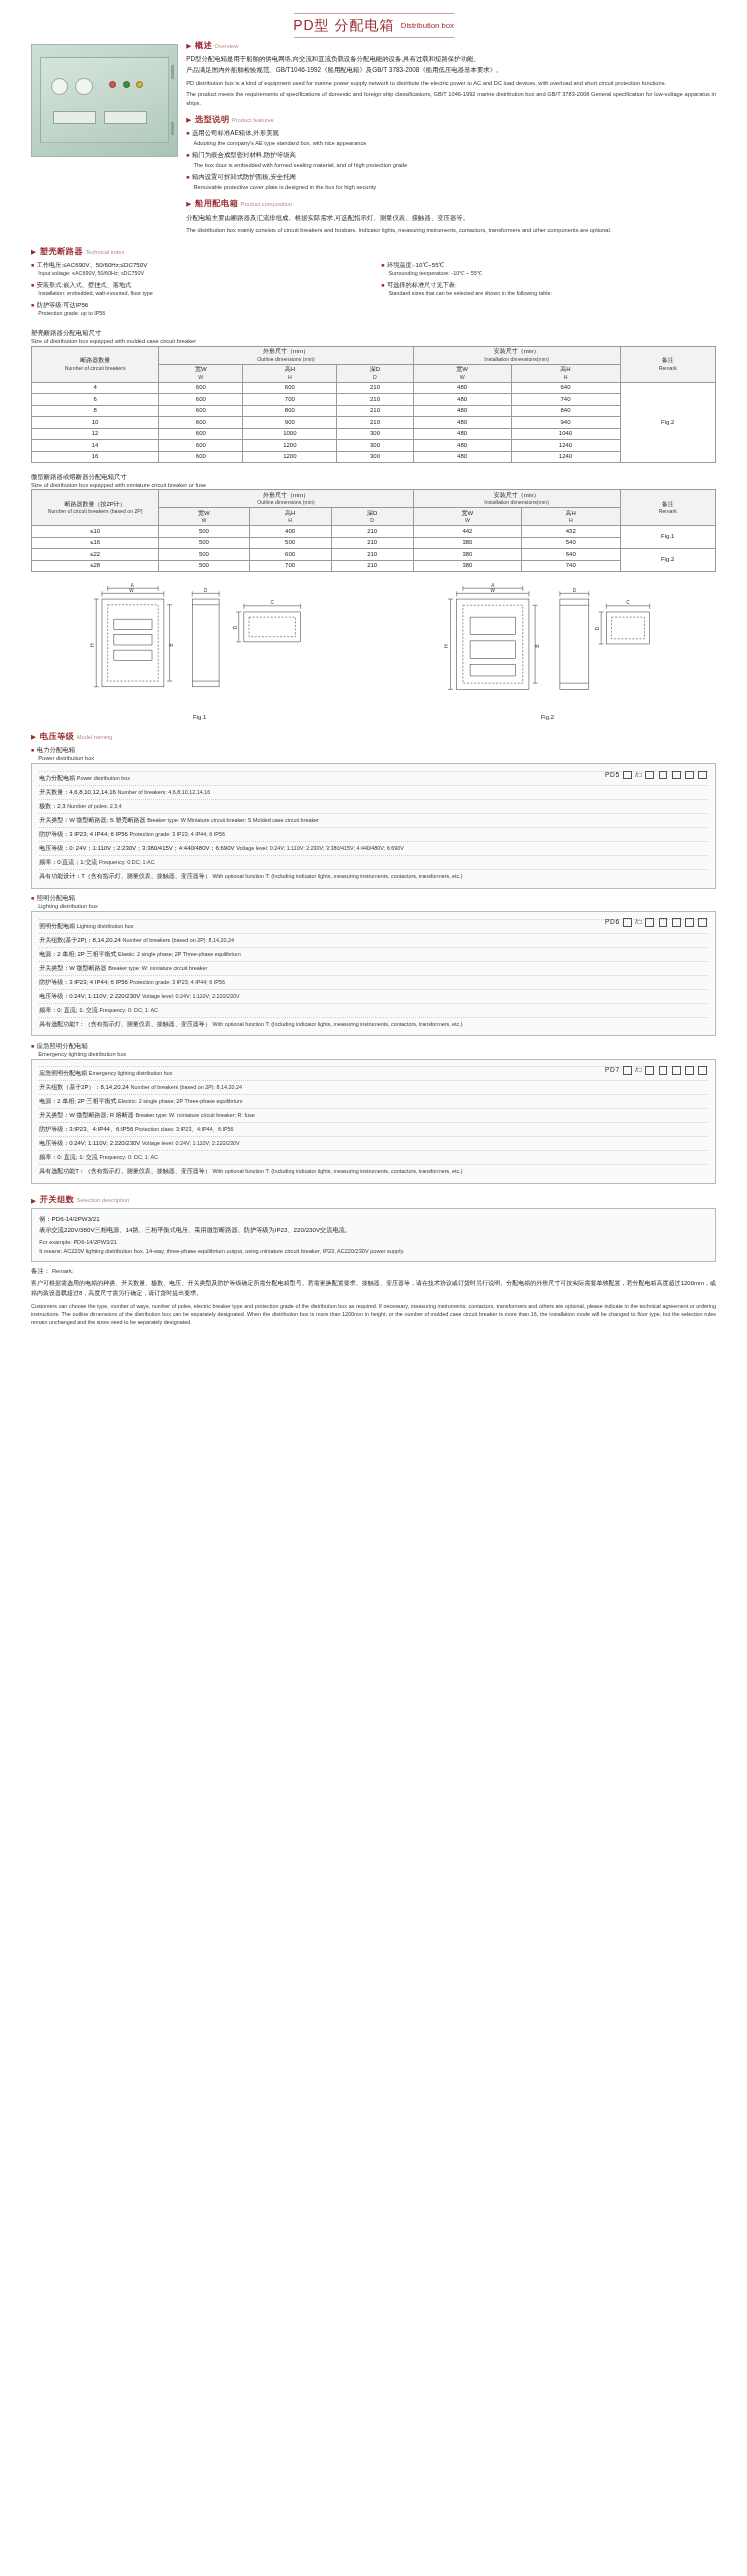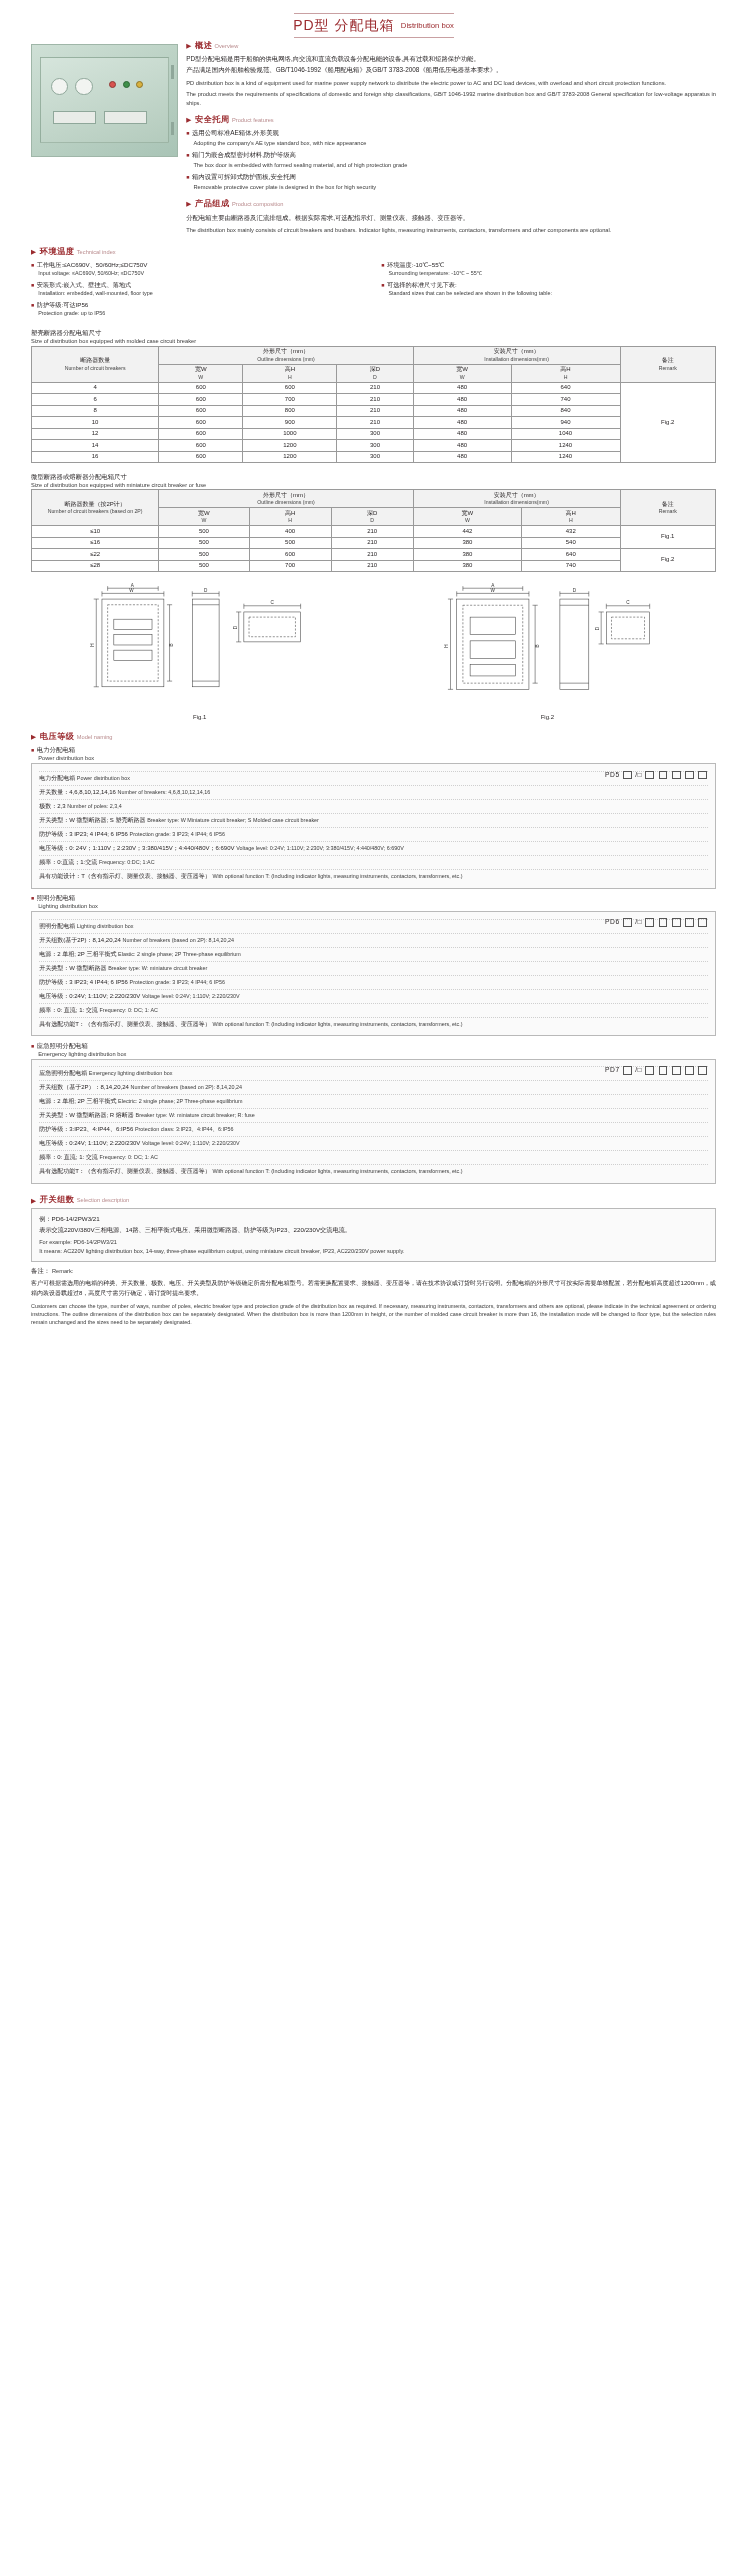--- a/index.html
+++ b/index.html
@@ -299,53 +299,53 @@
         <div style="height:3.1px"></div>
         <div class="body-en">PD distribution box is a kind of equipment used for marine power supply network to distribute the electric power to AC and DC load devices, with overload and short circuit protection functions.</div>
         <div style="height:2.1px"></div>
         <div class="body-en">The product meets the requirements of specifications of domestic and foreign ship classifications, GB/T 1046-1992 marine distribution box and GB/T 3783-2008 General specification for low-voltage apparatus in ships.</div>
       </div>
 
       <div class="block">
         <div class="sec-head">
           <span class="sec-arrow">▶</span>
           <span class="sec-titles">
-            <span class="cn">安全托周</span>
+            <span class="cn">选型说明</span>
             <span class="en">Product features</span>
           </span>
         </div>
         <div class="bullet-line"><span class="sq">■</span><span>选用公司标准AE箱体,外形美观</span></div>
         <div class="sub-en">Adopting the company's AE type standard box, with nice appearance</div>
         <div class="bullet-line"><span class="sq">■</span><span>箱门为嵌合成型密封材料,防护等级高</span></div>
         <div class="sub-en">The box door is embedded with formed sealing material, and of high protection grade</div>
         <div class="bullet-line"><span class="sq">■</span><span>箱内设置可拆卸式防护面板,安全托周</span></div>
         <div class="sub-en">Removable protective cover plate is designed in the box for high security</div>
       </div>
 
       <div class="block">
         <div class="sec-head">
           <span class="sec-arrow">▶</span>
           <span class="sec-titles">
-            <span class="cn">产品组成</span>
+            <span class="cn">船用配电箱</span>
             <span class="en">Product  composition</span>
           </span>
         </div>
         <div class="body-cn">分配电箱主要由断路器及汇流排组成。根据实际需求,可选配指示灯、测量仪表、接触器、变压器等。</div>
         <div style="height:2.6px"></div>
         <div class="body-en">The distribution box mainly consists of circuit breakers and busbars. Indicator lights, measuring instruments, contactors, transformers and other components are optional.</div>
       </div>
 
     </div>
   </div>
 
   <div class="tech-wrap">
     <div class="sec-head">
       <span class="sec-arrow">▶</span>
       <span class="sec-titles">
-        <span class="cn">环境温度</span>
+        <span class="cn">塑壳断路器</span>
         <span class="en">Technical index</span>
       </span>
     </div>
     <div class="tech-cols">
       <div class="tech-col">
         <div class="tech-item">
           <span class="sq">■</span><span>工作电压:≤AC690V、50/60Hz;≤DC750V</span>
           <span class="en">Input voltage: ≤AC690V, 50/60Hz; ≤DC750V</span>
         </div>
         <div class="tech-item">

